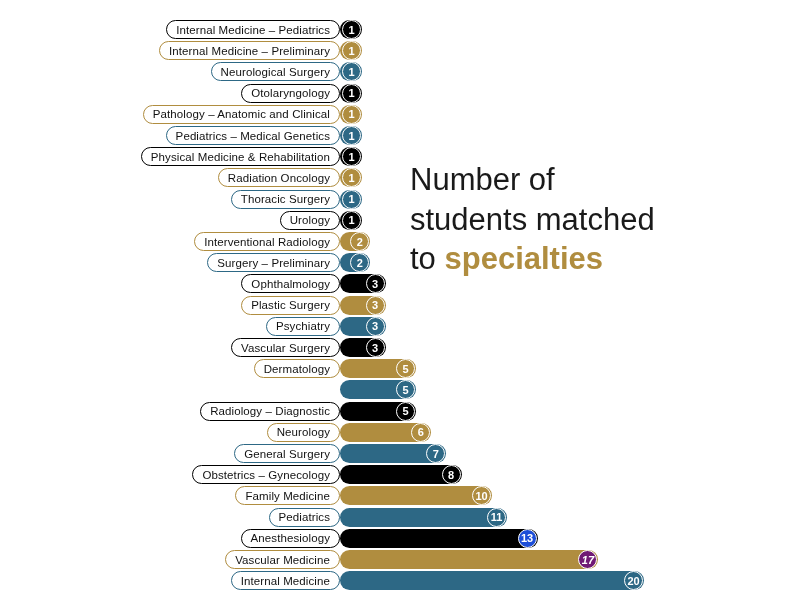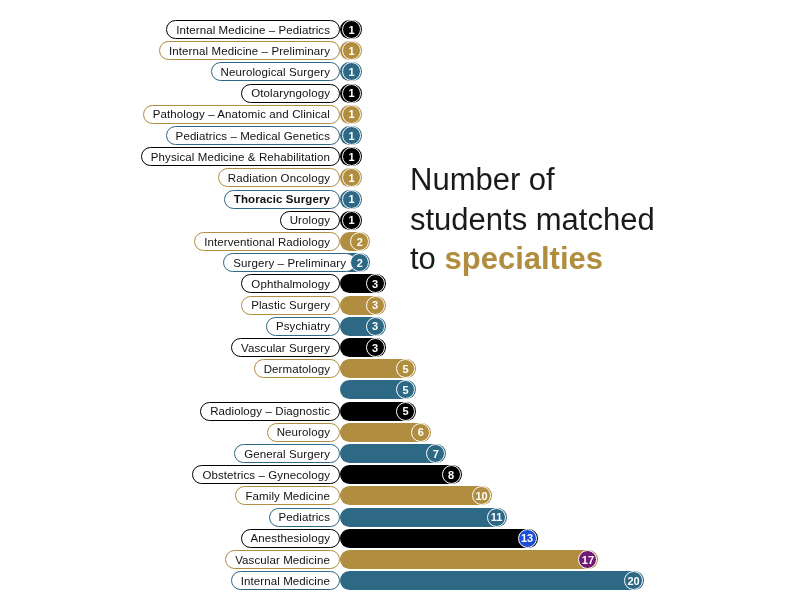--- a/index.html
+++ b/index.html
@@ -147,42 +147,42 @@
     </div>
     <div class="bar-row" style="left: 0px; top: 168.4px; width: 660px;">
       <div class="bar" style="left: 340px; width: 22px; background: rgb(176, 141, 63);"></div>
       <div style="position: absolute; left: 0px; top: 0px; width: 340px; height: 19px;">
         <div class="label-pill" style="border-color: rgb(176, 141, 63);">Radiation Oncology</div>
       </div>
       <div class="value-badge" style="left: 342px; background: rgb(176, 141, 63);">1</div>
     </div>
     <div class="bar-row" style="left: 0px; top: 189.6px; width: 660px;">
       <div class="bar" style="left: 340px; width: 22px; background: rgb(45, 104, 133);"></div>
-      <div style="position: absolute; left: 0px; top: 0px; width: 340px; height: 19px; font-weight: bold;">
+      <div style="position: absolute; left: 0px; top: 0px; width: 340px; height: 19px;">
         <div class="label-pill" style="border-color: rgb(45, 104, 133);">Thoracic Surgery</div>
       </div>
       <div class="value-badge" style="left: 342px; background: rgb(45, 104, 133);">1</div>
     </div>
     <div class="bar-row" style="left: 0px; top: 210.8px; width: 660px;">
       <div class="bar" style="left: 340px; width: 22px; background: rgb(0, 0, 0);"></div>
       <div style="position: absolute; left: 0px; top: 0px; width: 340px; height: 19px;">
         <div class="label-pill" style="border-color: rgb(0, 0, 0);">Urology</div>
       </div>
       <div class="value-badge" style="left: 342px; background: rgb(0, 0, 0);">1</div>
     </div>
     <div class="bar-row" style="left: 0px; top: 232px; width: 660px;">
       <div class="bar" style="left: 340px; width: 30.4px; background: rgb(176, 141, 63);"></div>
       <div style="position: absolute; left: 0px; top: 0px; width: 340px; height: 19px;">
         <div class="label-pill" style="border-color: rgb(176, 141, 63);">Interventional Radiology</div>
       </div>
       <div class="value-badge" style="left: 350.4px; background: rgb(176, 141, 63);">2</div>
     </div>
     <div class="bar-row" style="left: 0px; top: 253.2px; width: 660px;">
       <div class="bar" style="left: 340px; width: 30.4px; background: rgb(45, 104, 133);"></div>
-      <div style="position: absolute; left: 16px; top: 0px; width: 340px; height: 19px;">
+      <div style="position: absolute; left: 0px; top: 0px; width: 340px; height: 19px;">
         <div class="label-pill" style="border-color: rgb(45, 104, 133);">Surgery – Preliminary</div>
       </div>
       <div class="value-badge" style="left: 350.4px; background: rgb(45, 104, 133);">2</div>
     </div>
     <div class="bar-row" style="left: 0px; top: 274.4px; width: 660px;">
       <div class="bar" style="left: 340px; width: 45.6px; background: rgb(0, 0, 0);"></div>
       <div style="position: absolute; left: 0px; top: 0px; width: 340px; height: 19px;">
         <div class="label-pill" style="border-color: rgb(0, 0, 0);">Ophthalmology</div>
       </div>
       <div class="value-badge" style="left: 365.6px; background: rgb(0, 0, 0);">3</div>
@@ -266,21 +266,21 @@
       <div style="position: absolute; left: 0px; top: 0px; width: 340px; height: 19px;">
         <div class="label-pill" style="border-color: rgb(0, 0, 0);">Anesthesiology</div>
       </div>
       <div class="value-badge" style="left: 517.6px; background: #1d4ed8;">13</div>
     </div>
     <div class="bar-row" style="left: 0px; top: 550px; width: 660px;">
       <div class="bar" style="left: 340px; width: 258.4px; background: rgb(176, 141, 63);"></div>
       <div style="position: absolute; left: 0px; top: 0px; width: 340px; height: 19px;">
         <div class="label-pill" style="border-color: rgb(176, 141, 63);">Vascular Medicine</div>
       </div>
-      <div class="value-badge" style="left: 578.4px; background: #701a75;">17</div>
+      <div class="value-badge" style="left: 578.4px; background: #701a75; font-style: italic;">17</div>
     </div>
     <div class="bar-row" style="left: 0px; top: 571.2px; width: 660px;">
       <div class="bar" style="left: 340px; width: 304px; background: rgb(45, 104, 133);"></div>
       <div style="position: absolute; left: 0px; top: 0px; width: 340px; height: 19px;">
         <div class="label-pill" style="border-color: rgb(45, 104, 133);">Internal Medicine</div>
       </div>
       <div class="value-badge" style="left: 624px; background: rgb(45, 104, 133);">20</div>
     </div>
   </div>
 

